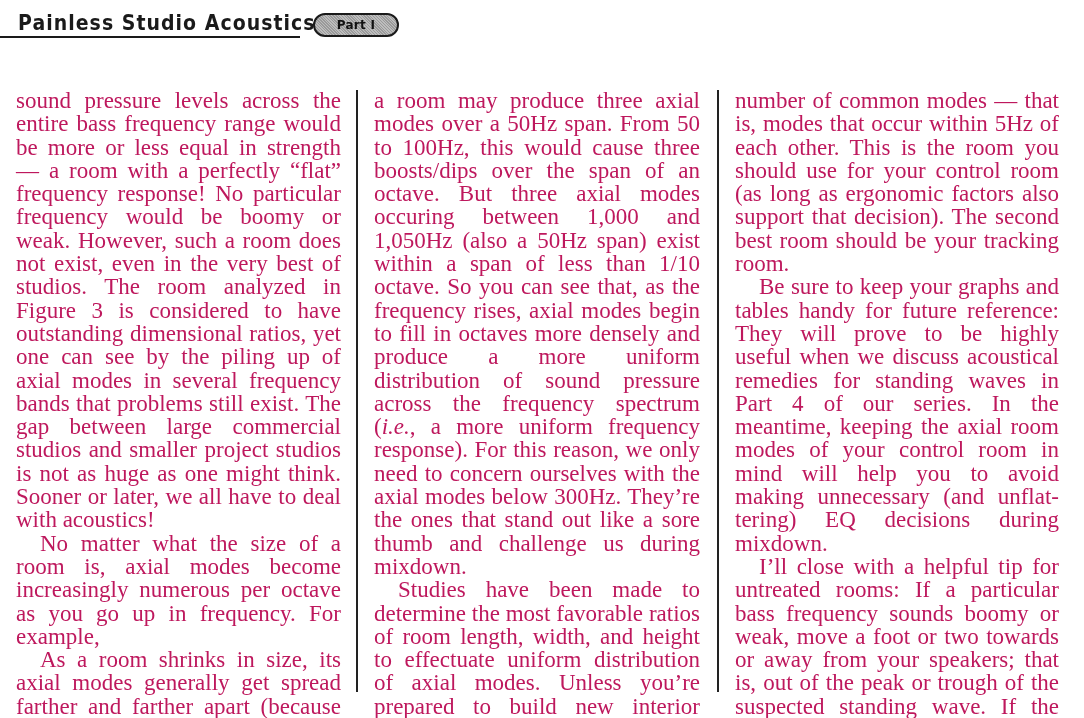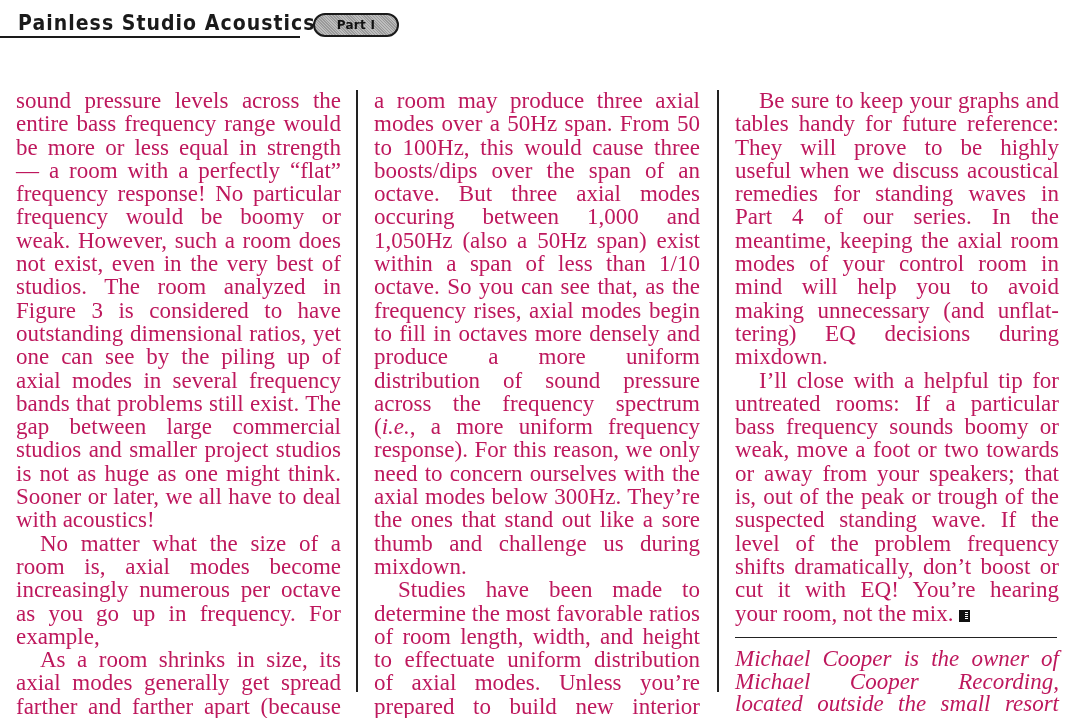--- a/index.html
+++ b/index.html
@@ -143,17 +143,18 @@
 <div class="divider div1"></div>
 
 <div class="column col2">
   <p class="first"><span>a room may produce three axial modes over a 50Hz span. From 50 to 100Hz, this would cause three boosts/dips over the span of an octave. But three axial modes occuring between 1,000 and 1,050Hz (also a 50Hz span) exist within a span of less than 1/10 octave. So you can see that, as the frequency rises, axial modes begin to fill in octaves more densely and produce a more uni­form distribution of sound pressure across the frequency spectrum (</span><em>i.e.</em><span>, a more uniform fre­quency response). For this reason, we only need to concern ourselves with the axial modes below 300Hz. They’re the ones that stand out like a sore thumb and challenge us during mixdown.</span></p>
   <p>Studies have been made to determine the most favorable ratios of room length, width, and height to effectuate uniform distribution of axial modes. Unless you’re prepared to build new interior walls, floors, and ceilings, however, you’ll likely be stuck with the dimensions of the building you’re in. In any case, I highly rec­ommend that you use the “table and graph” approach shown above to make an acoustical record of all the rooms you’re considering to use for music production. Compare the graphs for each room, and find the one that has the least</p>
 </div>
 
 <div class="divider div2"></div>
 
 <div class="column col3">
+  <p class="first">number of common modes — that is, modes that occur within 5Hz of each other. This is the room you should use for your control room (as long as ergonomic factors also support that decision). The second best room should be your tracking room.</p>
   <p>Be sure to keep your graphs and tables handy for future reference: They will prove to be highly useful when we discuss acoustical remedies for standing waves in Part 4 of our series. In the meantime, keeping the axial room modes of your control room in mind will help you to avoid making unnecessary (and unflat­tering) EQ decisions during mixdown.</p>
   <p><span>I’ll close with a helpful tip for untreated rooms: If a particular bass frequency sounds boomy or weak, move a foot or two towards or away from your speakers; that is, out of the peak or trough of the suspected standing wave. If the level of the problem frequency shifts dra­matically, don’t boost or cut it with EQ! You’re hearing your room, not the mix.</span><span class="end-mark"></span></p>
   <div class="bio-rule"></div>
   <p class="bio first">Michael Cooper is the owner of Michael Cooper Recording, located outside the small resort town of Sisters at the base of the Oregon Cascades.</p>
 </div>
 
 </body></html>

